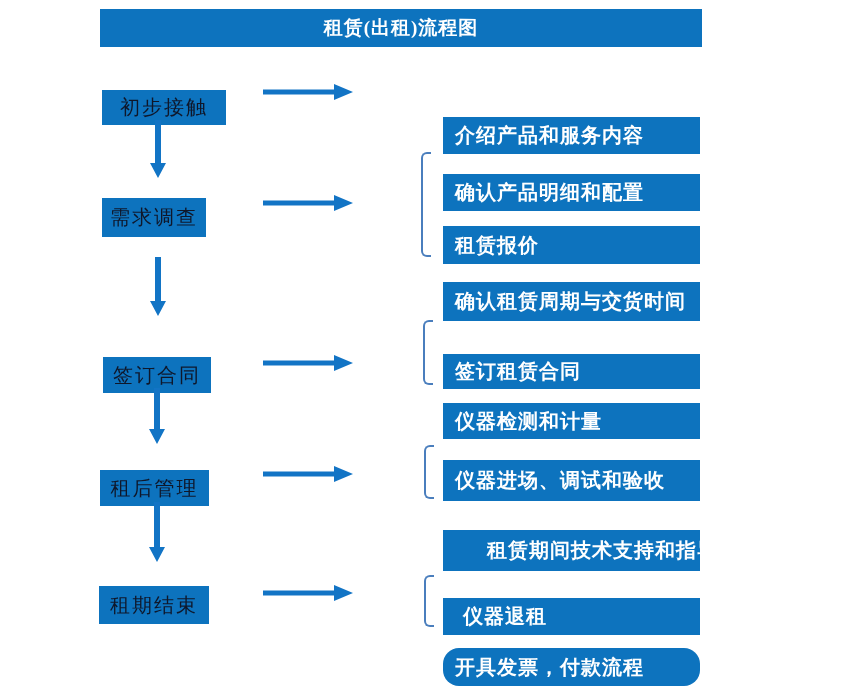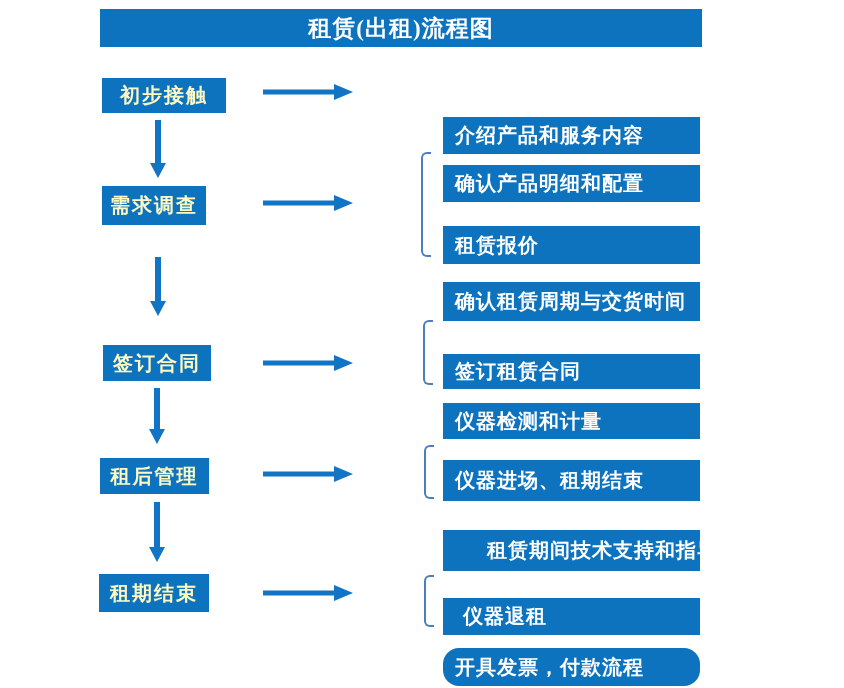--- a/index.html
+++ b/index.html
@@ -3,47 +3,47 @@
 <meta charset="utf-8">
 <style>
   html,body{margin:0;padding:0;background:#ffffff;}
   .canvas{
     position:relative;width:844px;height:688px;background:#ffffff;overflow:hidden;
     font-family:"Liberation Serif","DejaVu Serif",serif;
   }
   .title-bar{
     position:absolute;left:100px;top:9px;width:602px;height:38px;
     background:#0d73be;color:#ffffff;display:flex;align-items:center;justify-content:center;
-    font-size:23px;font-weight:bold;letter-spacing:1px;
+    font-size:19px;font-weight:bold;letter-spacing:1px;
   }
   .step-box{
-    position:absolute;background:#0d73be;color:#fef9c3;
+    position:absolute;background:#0d73be;color:#0f172a;
     display:flex;align-items:center;justify-content:center;
-    font-size:20px;font-weight:bold;letter-spacing:2px;white-space:nowrap;
+    font-size:20px;font-weight:normal;letter-spacing:2px;white-space:nowrap;margin-top:12px;
   }
   .detail-box{
     position:absolute;left:443px;width:257px;background:#0d73be;color:#ffffff;
     display:flex;align-items:center;justify-content:flex-start;
     padding-left:12px;box-sizing:border-box;
     font-size:20px;font-weight:bold;letter-spacing:1px;white-space:nowrap;margin-top:41px;
   }
   .arrow{position:absolute;display:block;}
   .bracket{
     position:absolute;border:2px solid #4a7ebd;border-right:none;
     border-radius:6px 0 0 6px;box-sizing:border-box;background:transparent;
   }
   
   .s0{left:102px;top:78px;width:124px;height:35px;}
   .s1{left:102px;top:186px;width:104px;height:39px;}
   .s2{left:103px;top:345px;width:108px;height:36px;}
   .s3{left:100px;top:458px;width:109px;height:36px;}
   .s4{left:99px;top:574px;width:110px;height:38px;}
   
   .d0{top:76px;height:37px;}
-  .d1{top:124px;height:37px;}
+  .d1{top:133px;height:37px;}
   .d2{top:185px;height:38px;}
   .d3{top:241px;height:39px;}
   .d4{top:313px;height:35px;}
   .d5{top:362px;height:36px;}
   .d6{top:419px;height:41px;}
   .d7{top:489px;height:41px;padding-left:44px;}
   .d8{top:557px;height:37px;padding-left:20px;}
   .d9{top:607px;height:38px;border-radius:16px;}
   
   .h0{left:263px;top:83px;}
@@ -76,21 +76,21 @@
   <div class="step-box s2">签订合同</div>
   <div class="step-box s3">租后管理</div>
   <div class="step-box s4">租期结束</div>
 
   <div class="detail-box d0">介绍产品和服务内容</div>
   <div class="detail-box d1">确认产品明细和配置</div>
   <div class="detail-box d2">租赁报价</div>
   <div class="detail-box d3">确认租赁周期与交货时间</div>
   <div class="detail-box d4">签订租赁合同</div>
   <div class="detail-box d5">仪器检测和计量</div>
-  <div class="detail-box d6">仪器进场、租期结束</div>
+  <div class="detail-box d6">仪器进场、调试和验收</div>
   <div class="detail-box d7">租赁期间技术支持和指导</div>
   <div class="detail-box d8">仪器退租</div>
   <div class="detail-box d9">开具发票，付款流程</div>
 
   <svg class="arrow h0" width="92" height="18" viewBox="0 0 92 18">
       <line x1="0" y1="9" x2="73" y2="9" stroke="#1274c5" stroke-width="5"></line>
       <polygon points="71,1 90,9 71,17" fill="#1274c5"></polygon>
     </svg>
   <svg class="arrow h1" width="92" height="18" viewBox="0 0 92 18">
       <line x1="0" y1="9" x2="73" y2="9" stroke="#1274c5" stroke-width="5"></line>

